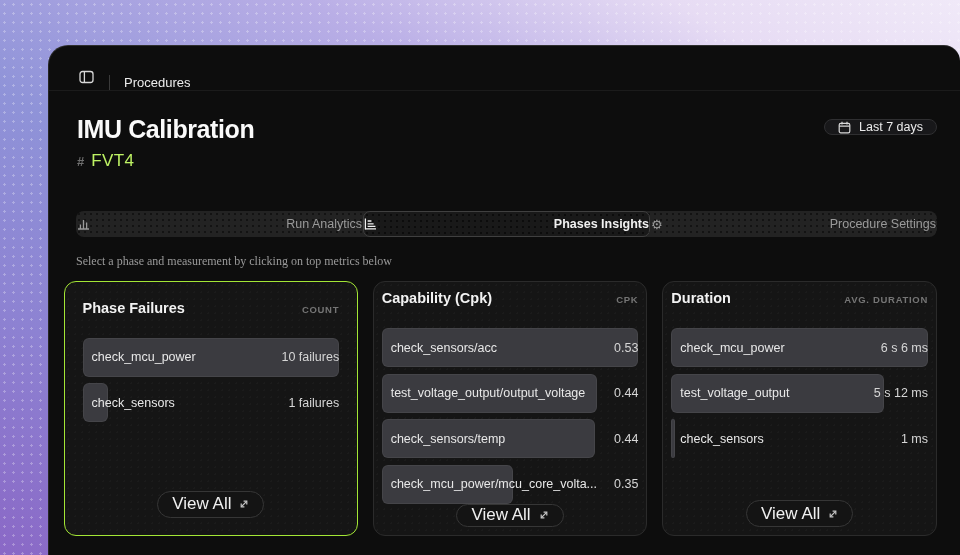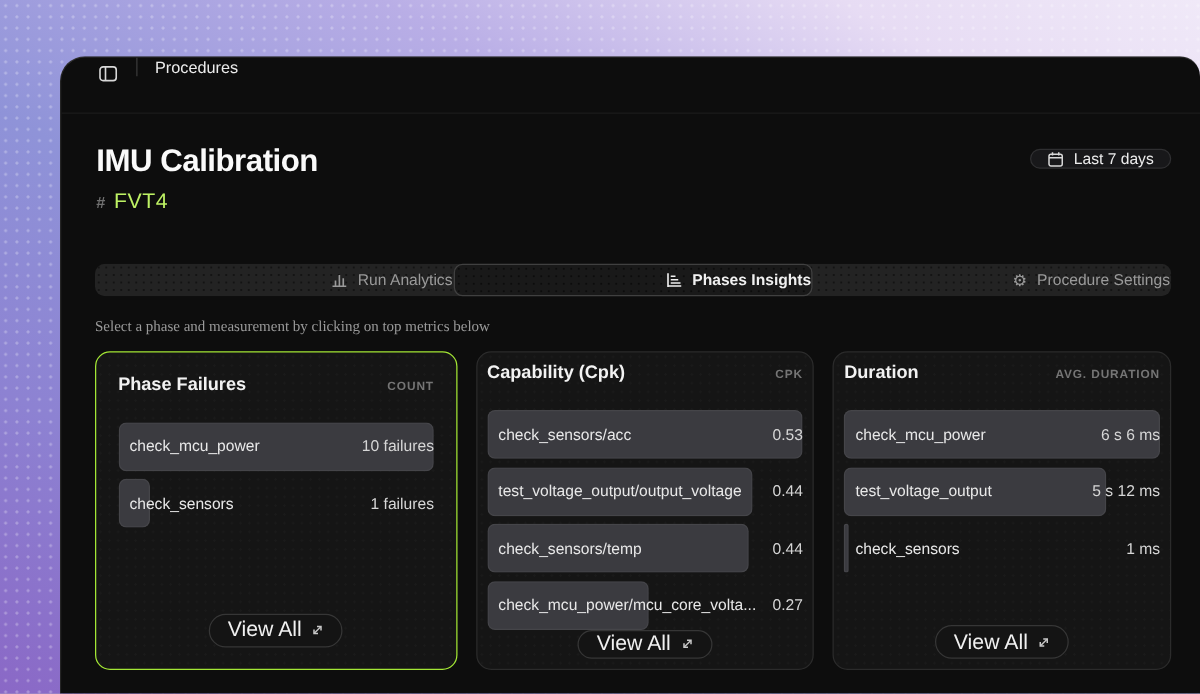--- a/index.html
+++ b/index.html
@@ -19,21 +19,21 @@
     background: #0d0d0d;
     border-top-left-radius: 20px;
     border-top-right-radius: 16px;
     border-top: 1px solid rgba(255,255,255,0.14);
     border-left: 1px solid rgba(255,255,255,0.10);
     overflow: hidden;
   }
   
   .topbar {
     height: 45px;
-    display: flex; align-items: flex-start;
+    display: flex; align-items: flex-end;
     padding: 0 24px;
     border-bottom: 1px solid #1b1b1b;
   }
   .panel-toggle {
     width: 26px; height: 26px;
     display: flex; align-items: center; justify-content: center;
     background: none; border: none; cursor: pointer; color: #d8d8d8;
     border-radius: 6px;
   }
   .topbar-divider { width: 1px; height: 15px; background: #3a3a3a; margin: 0 14px 0 10px; }
@@ -60,38 +60,38 @@
     margin: 40px 23px 0 27px;
     height: 26px;
     background: #232323;
     background-image: radial-gradient(rgba(0,0,0,0.45) 1px, transparent 1px);
     background-size: 6px 6px;
     border-radius: 8px;
     display: flex;
   }
   .tab {
     flex: 1;
-    display: flex; align-items: center; justify-content: flex-end; gap: 8px;
+    display: flex; align-items: center; justify-content: space-between; gap: 8px;
     font-size: 12.5px; color: #9a9a9a; cursor: pointer;
     border-radius: 7px; border: 1px solid transparent;
     background: none; font-family: inherit;
   }
   .tab.selected {
     border-color: #404040;
     background: #191919;
     background-image: radial-gradient(rgba(0,0,0,0.5) 1px, transparent 1px);
     background-size: 6px 6px;
     color: #f0f0f0; font-weight: 600;
   }
   .tab .gear-glyph { font-size: 13px; line-height: 1; }
   
   .hint { margin: 17px 27px 0 27px; font-size: 12px; color: #9a9a9a; font-family: Liberation Serif, serif; }
   
   .cards {
-    margin: 12px 23px 0 27px;
+    margin: 12px 23px 0 15px;
     display: flex; gap: 15px;
     height: 255px;
   }
   .card {
     flex: 1;
     background: #151515;
     background-image: radial-gradient(rgba(255,255,255,0.022) 1px, transparent 1px);
     background-size: 7px 7px;
     border: 1px solid #2b2b2b;
     border-radius: 12px;
@@ -257,21 +257,21 @@
           <span class="row-value">0.44</span>
         </div>
         <div class="metric-row">
           <span class="row-bar" style="width: 83%;"></span>
           <span class="row-label">check_sensors/temp</span>
           <span class="row-value">0.44</span>
         </div>
         <div class="metric-row">
           <span class="row-bar" style="width: 51%;"></span>
           <span class="row-label">check_mcu_power/mcu_core_volta...</span>
-          <span class="row-value">0.27</span>
+          <span class="row-value">0.35</span>
         </div>
       </div>
       <button class="view-all">
         <span>View All</span>
         <span class="icon">
           <svg width="10" height="10" viewBox="0 0 10 10" fill="none" stroke="#c8c8c8" stroke-width="1.2">
             <line x1="2.4" y1="7.6" x2="7.6" y2="2.4"></line>
             <polyline points="4.6,2.2 7.8,2.2 7.8,5.4"></polyline>
             <polyline points="5.4,7.8 2.2,7.8 2.2,4.6"></polyline>
           </svg>

